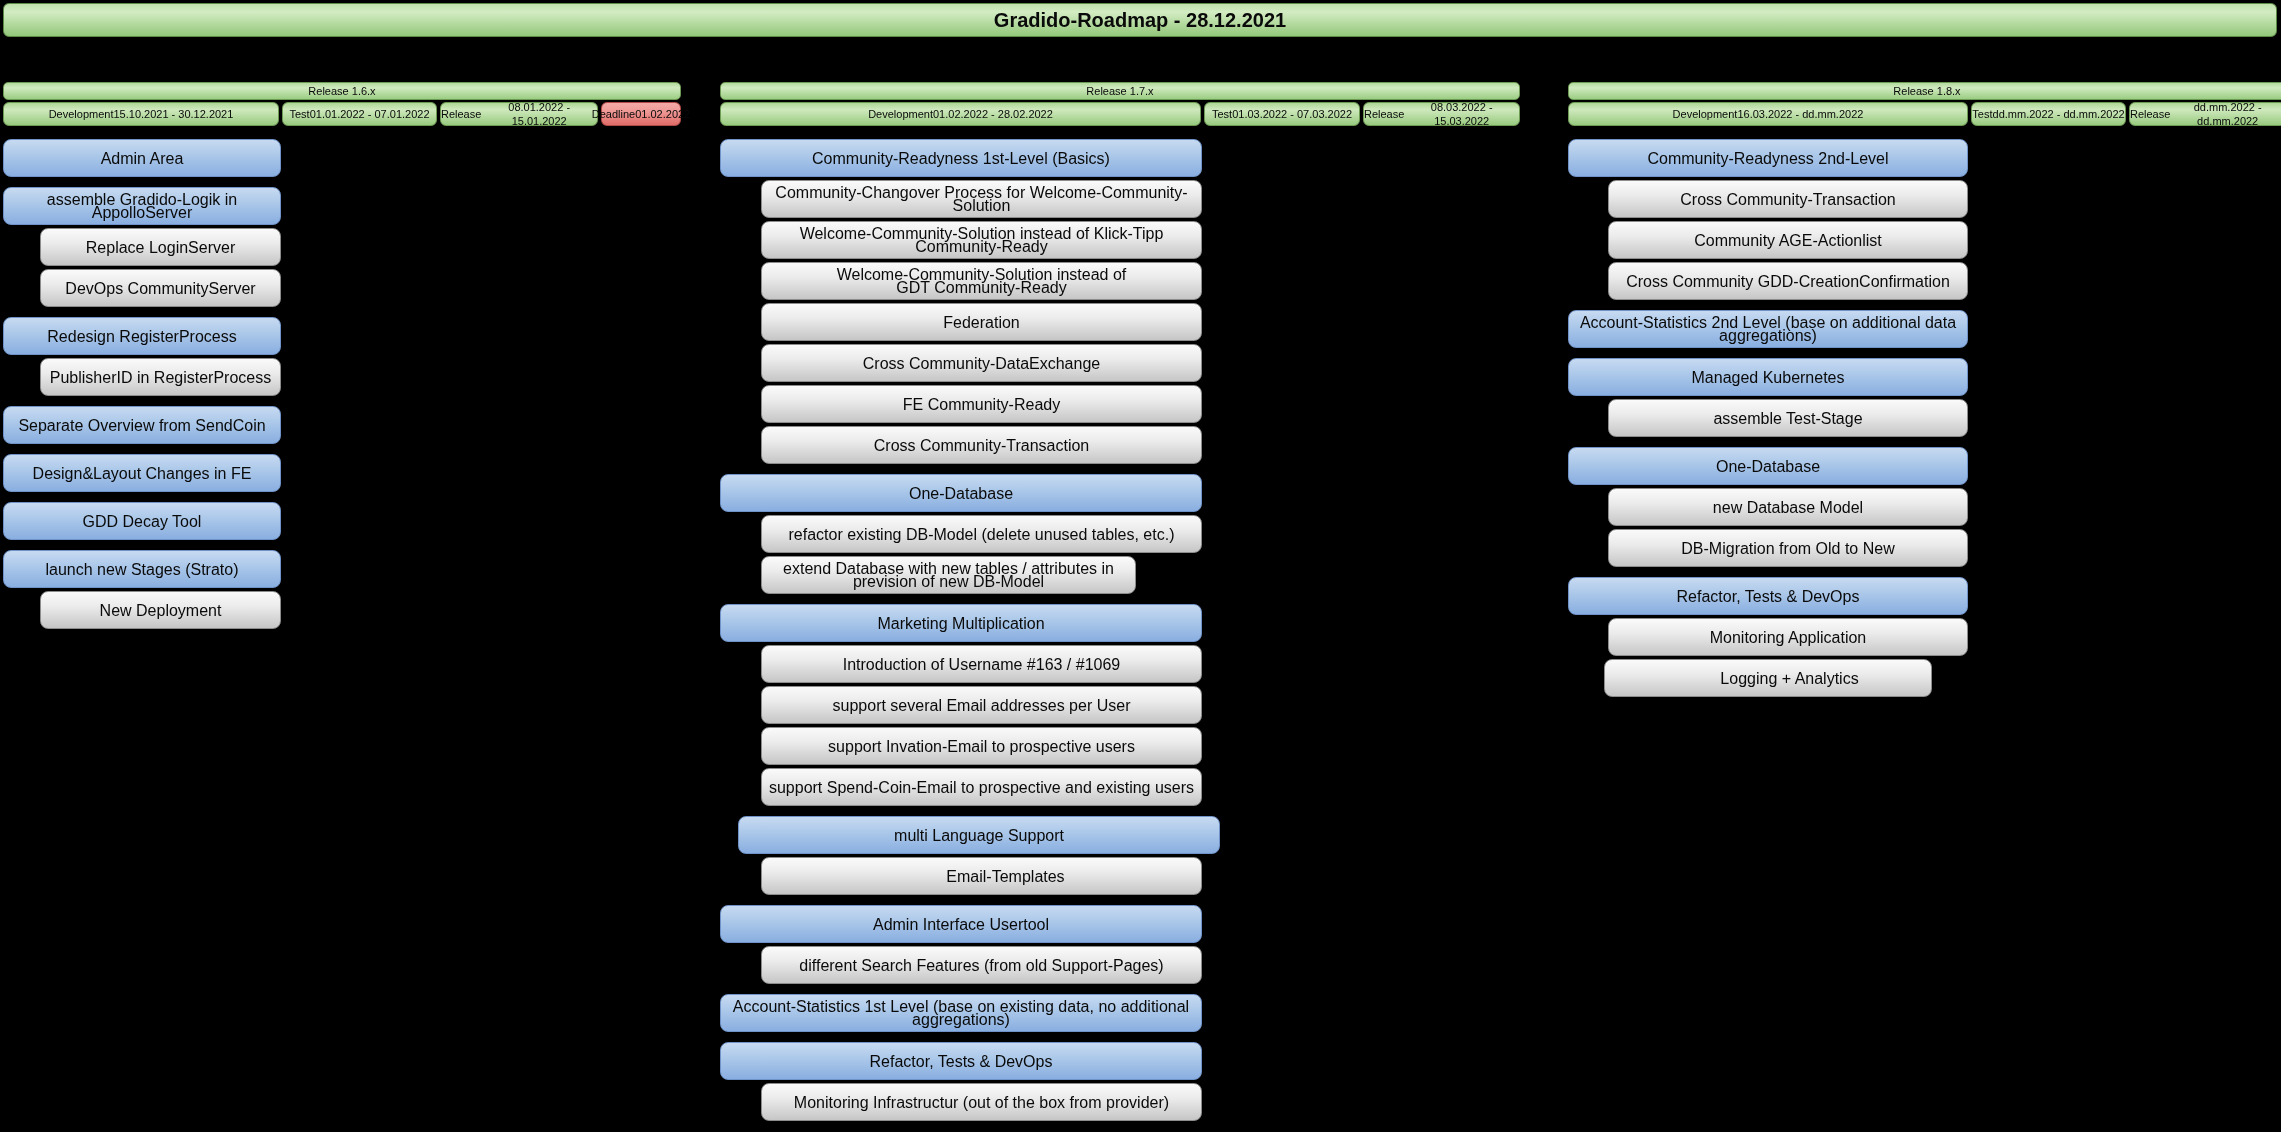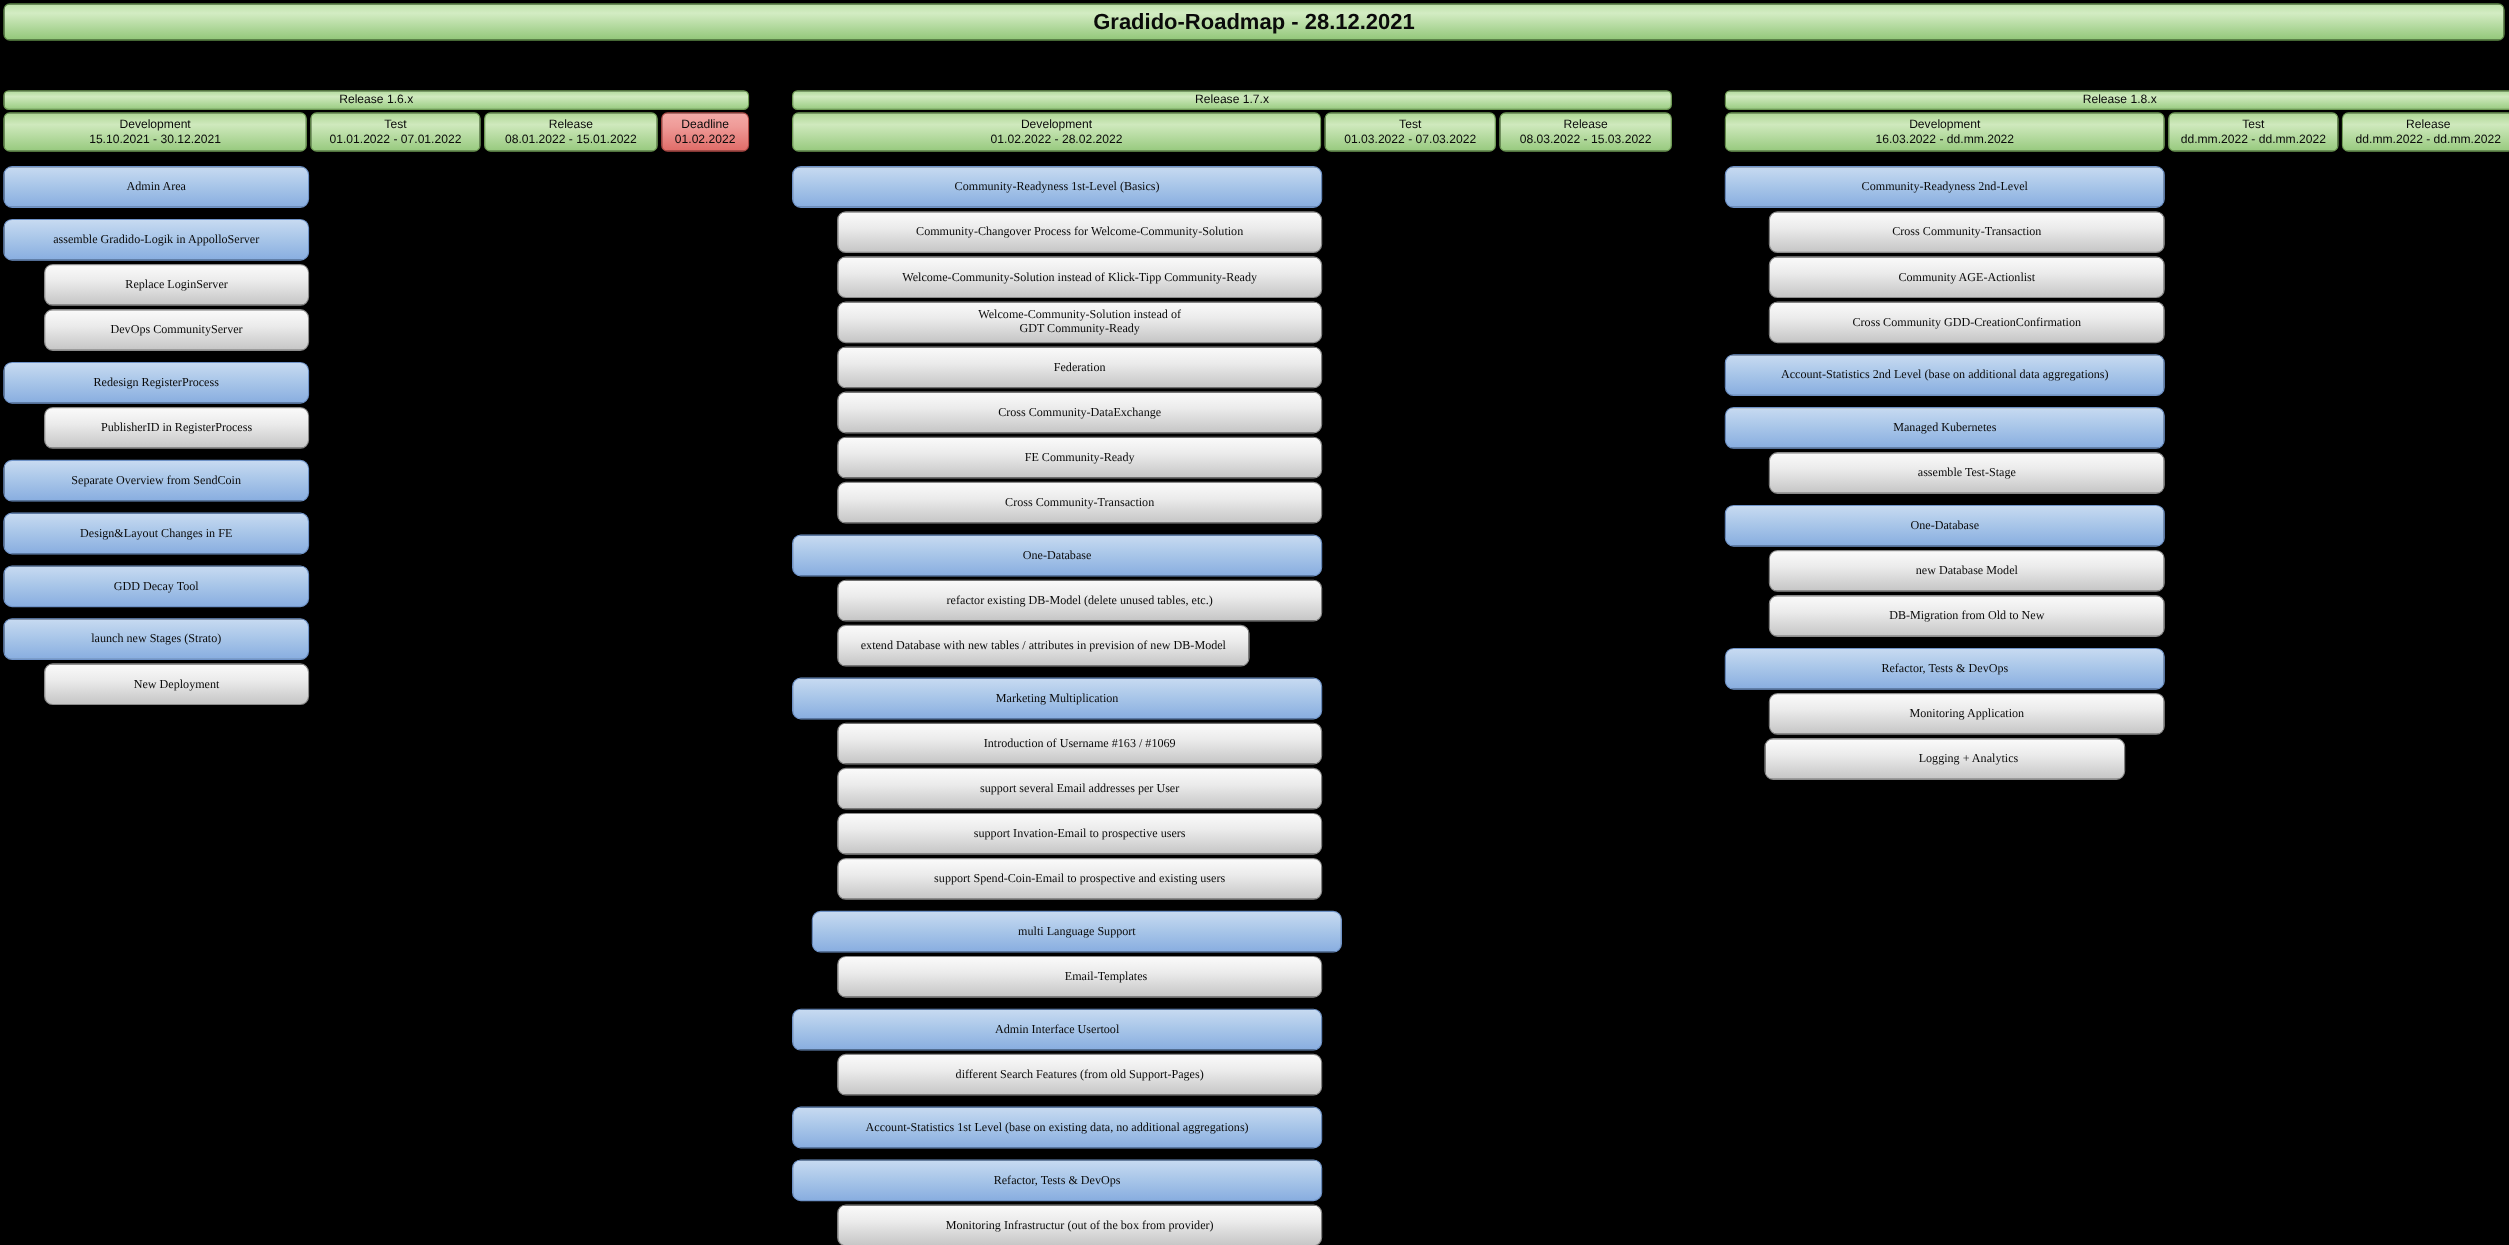--- a/index.html
+++ b/index.html
@@ -28,45 +28,44 @@
     height: 16px;
     border: 1px solid #6e9b54;
     border-radius: 5px;
     background: linear-gradient(180deg, #b3db9e 0%, #d0eabf 30%, #9bcd83 100%);
     display: flex; align-items: center; justify-content: center;
     font-size: 11px;
     box-shadow: 2px 2px 3px rgba(0,0,0,0.45);
   }
   .phase-row { display: flex; gap: 3px; margin-top: 2px; }
   .phase {
-    height: 36px;
+    height: 24px;
     border: 1px solid #6e9b54;
     border-radius: 6px;
     background: linear-gradient(180deg, #aed795 0%, #cfe9bd 30%, #98ca7f 100%);
-    display: flex; flex-direction: column; align-items: center; justify-content: center;
+    display: flex; align-items: center; justify-content: center;
     font-size: 11px; line-height: 14px; text-align: center;
     box-sizing: border-box;
     box-shadow: 2px 2px 3px rgba(0,0,0,0.45);
   }
   .phase.red {
     border-color: #b04a46;
     background: linear-gradient(180deg, #f3aaa7 0%, #ef9b98 35%, #e06c68 100%);
   }
   .tasks { margin-top: 13px; }
   .task-group { margin-bottom: 10px; }
   .task {
     height: 38px;
     border-radius: 8px;
     display: flex; align-items: center; justify-content: center;
     text-align: center;
-    font-size: 11px; line-height: 13px;
+    font-size: 16px; line-height: 13px;
     white-space: pre-line;
     box-sizing: border-box;
     box-shadow: 2px 2px 3px rgba(0,0,0,0.5);
-    font-family: Liberation Serif, serif;
   }
   .task + .task { margin-top: 3px; }
   .task.blue {
     border: 1px solid #6f93c8;
     background: linear-gradient(180deg, #c7daf1 0%, #aac7e9 45%, #89aee0 100%);
   }
   .task.gray {
     border: 1px solid #8c8c8c;
     background: linear-gradient(180deg, #fafafa 0%, #ebebeb 40%, #c6c6c6 100%);
   }

